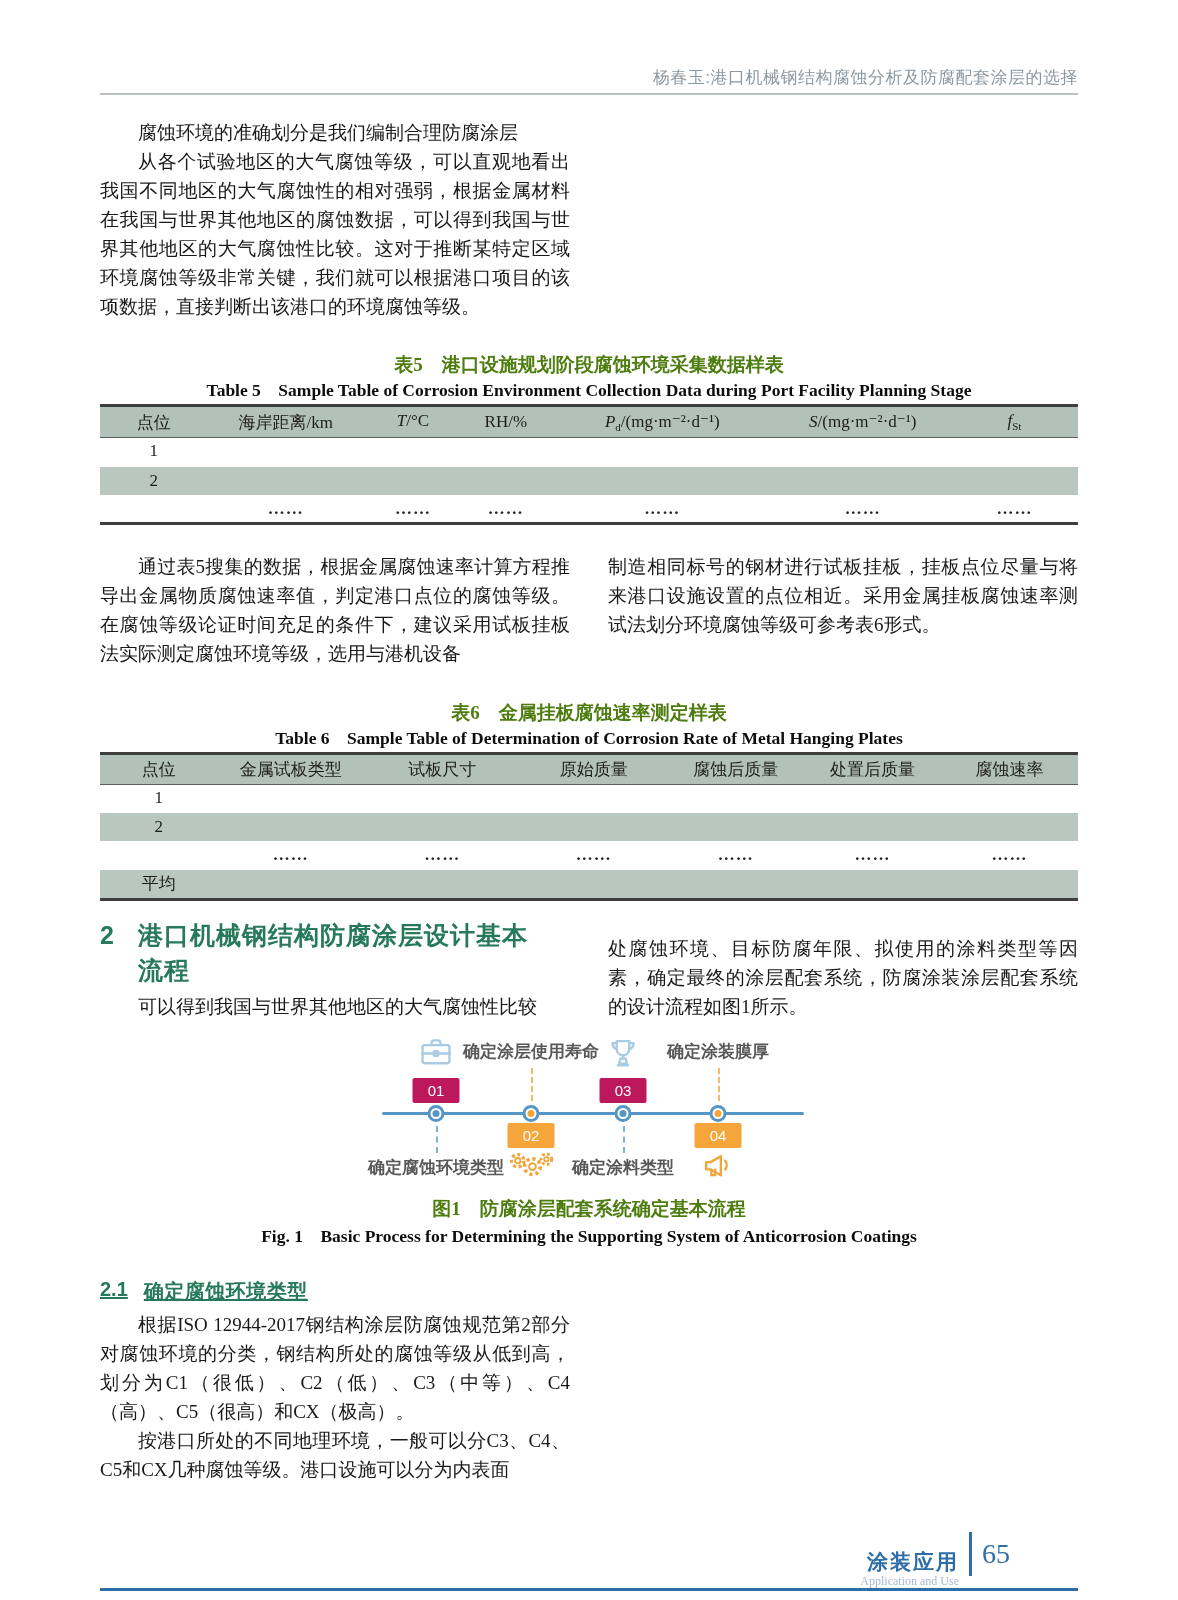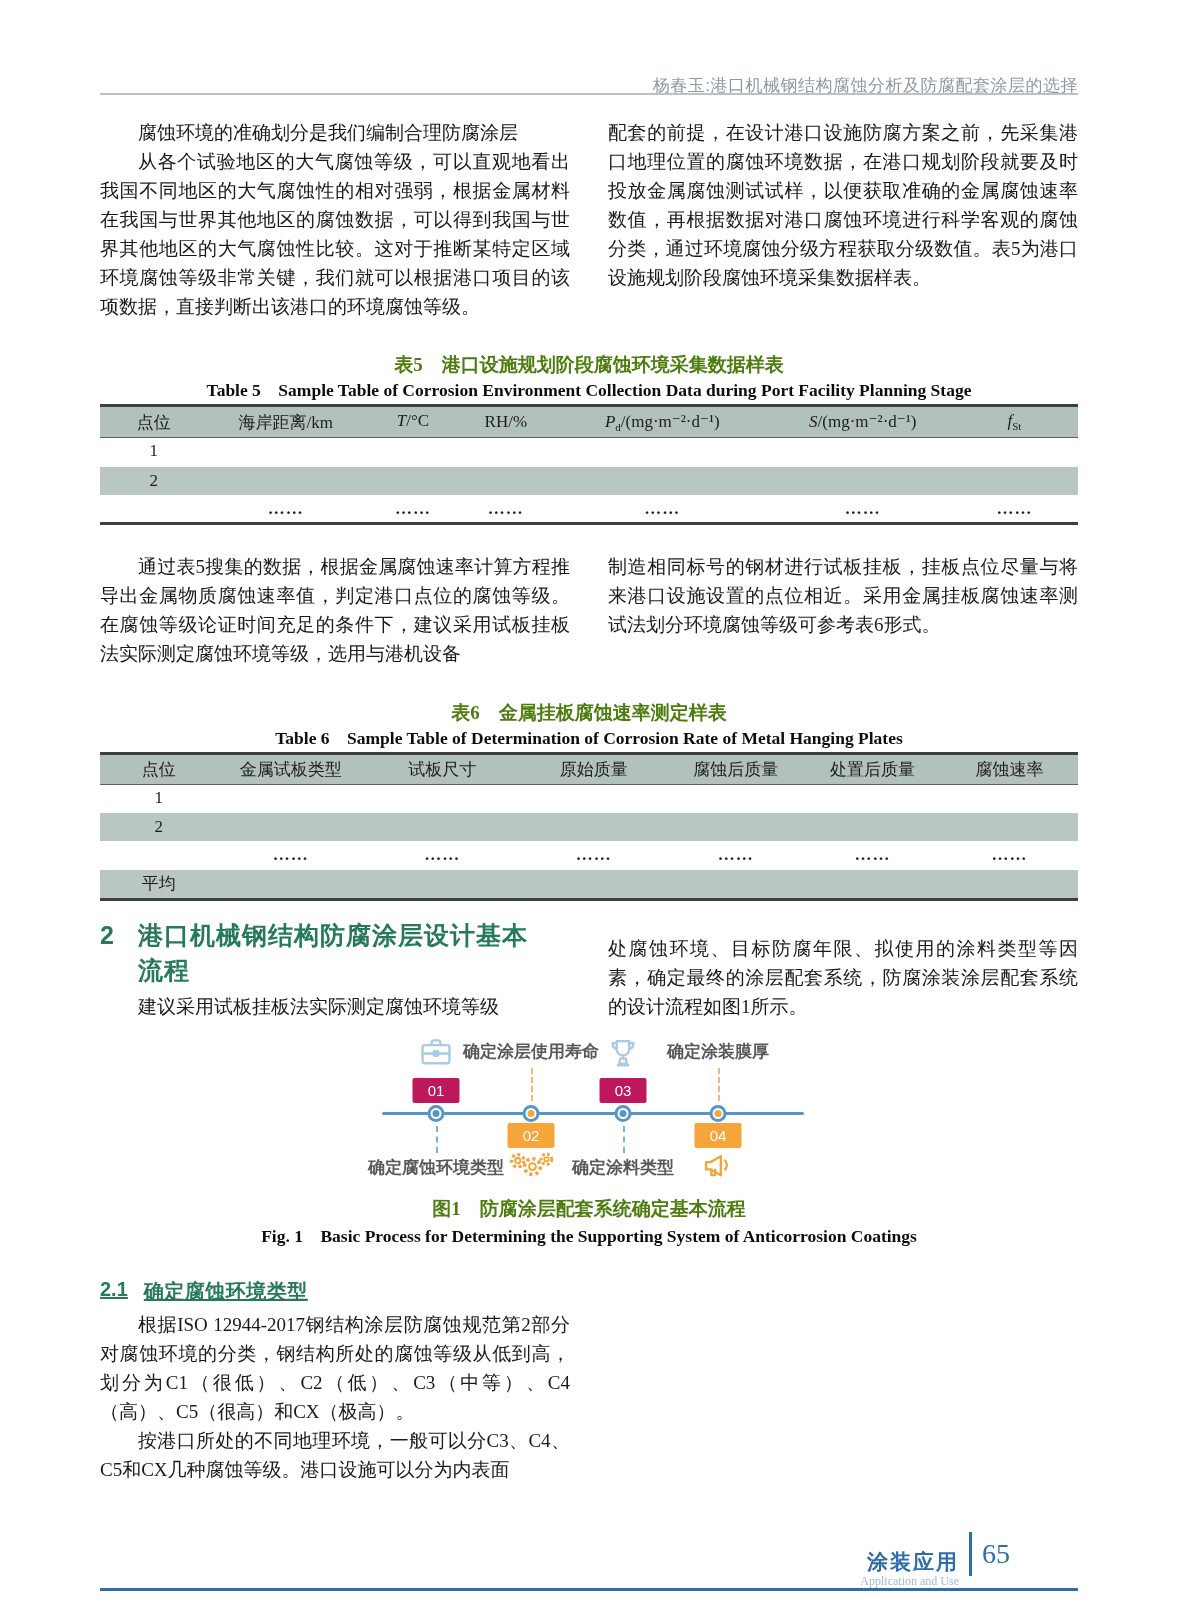--- a/index.html
+++ b/index.html
@@ -4,21 +4,21 @@
 <style>
   html,body { margin:0; padding:0; background:#e8e8e8; }
   .page {
     position:relative; width:1178px; height:1600px; margin:0 auto;
     background:#ffffff; overflow:hidden;
     font-family:"Liberation Serif","DejaVu Serif",serif; color:#191919;
   }
   .abs { position:absolute; }
 
   
-  .running-title { top:74px; right:100px; font-family:"Liberation Sans","DejaVu Sans",sans-serif;
+  .running-title { top:66px; right:100px; font-family:"Liberation Sans","DejaVu Sans",sans-serif;
     font-size:17px; color:#8d99a1; letter-spacing:.5px; }
   .header-rule { top:93px; left:100px; width:978px; height:2px; background:#bcc1c4; }
 
   
   .col { width:470px; }
   .para { font-size:19px; line-height:29px; text-align:justify; }
   .ind { text-indent:2em; }
   .para + .para { margin-top:0; }
 
   
@@ -88,23 +88,20 @@
 
 <div class="page">
 
   <div class="abs running-title">杨春玉:港口机械钢结构腐蚀分析及防腐配套涂层的选择</div>
   <div class="abs header-rule"></div>
 
   <div class="abs col" style="left:100px; top:118px;">
     <p class="para ind" style="margin:0;">腐蚀环境的准确划分是我们编制合理防腐涂层</p>
     <p class="para ind" style="margin:0;">从各个试验地区的大气腐蚀等级，可以直观地看出我国不同地区的大气腐蚀性的相对强弱，根据金属材料在我国与世界其他地区的腐蚀数据，可以得到我国与世界其他地区的大气腐蚀性比较。这对于推断某特定区域环境腐蚀等级非常关键，我们就可以根据港口项目的该项数据，直接判断出该港口的环境腐蚀等级。</p>
   </div>
-  <div class="abs col" style="left:608px; top:118px;">
-    <p class="para" style="margin:0;">配套的前提，在设计港口设施防腐方案之前，先采集港口地理位置的腐蚀环境数据，在港口规划阶段就要及时投放金属腐蚀测试试样，以便获取准确的金属腐蚀速率数值，再根据数据对港口腐蚀环境进行科学客观的腐蚀分类，通过环境腐蚀分级方程获取分级数值。表5为港口设施规划阶段腐蚀环境采集数据样表。</p>
-  </div>
 
   <div class="abs cap-zh" style="top:352px;">表5　港口设施规划阶段腐蚀环境采集数据样表</div>
   <div class="abs cap-en" style="top:378px;">Table 5　Sample Table of Corrosion Environment Collection Data during Port Facility Planning Stage</div>
   <table class="data abs" style="left:100px; top:404px;">
     <colgroup>
       <col style="width:11%">
         <col style="width:16%">
         <col style="width:10%">
         <col style="width:9%">
       <col style="width:23%">
@@ -221,21 +218,21 @@
           <td></td>
       </tr>
     </tbody>
   </table>
 
   <div class="abs col" style="left:100px; top:918px;">
     <div class="sec-h">
       <span class="num">2</span>
       <span class="ttl">港口机械钢结构防腐涂层设计基本流程</span>
     </div>
-    <p class="para ind" style="margin:4px 0 0 0;">建议采用试板挂板法实际测定腐蚀环境等级</p>
+    <p class="para ind" style="margin:4px 0 0 0;">可以得到我国与世界其他地区的大气腐蚀性比较</p>
   </div>
   <div class="abs col" style="left:608px; top:934px;">
     <p class="para" style="margin:0;">处腐蚀环境、目标防腐年限、拟使用的涂料类型等因素，确定最终的涂层配套系统，防腐涂装涂层配套系统的设计流程如图1所示。</p>
   </div>
 
   <div class="fig abs">
     <div class="fig-line"></div>
 
     <div class="step s-blue p1">
       <div class="icon">

